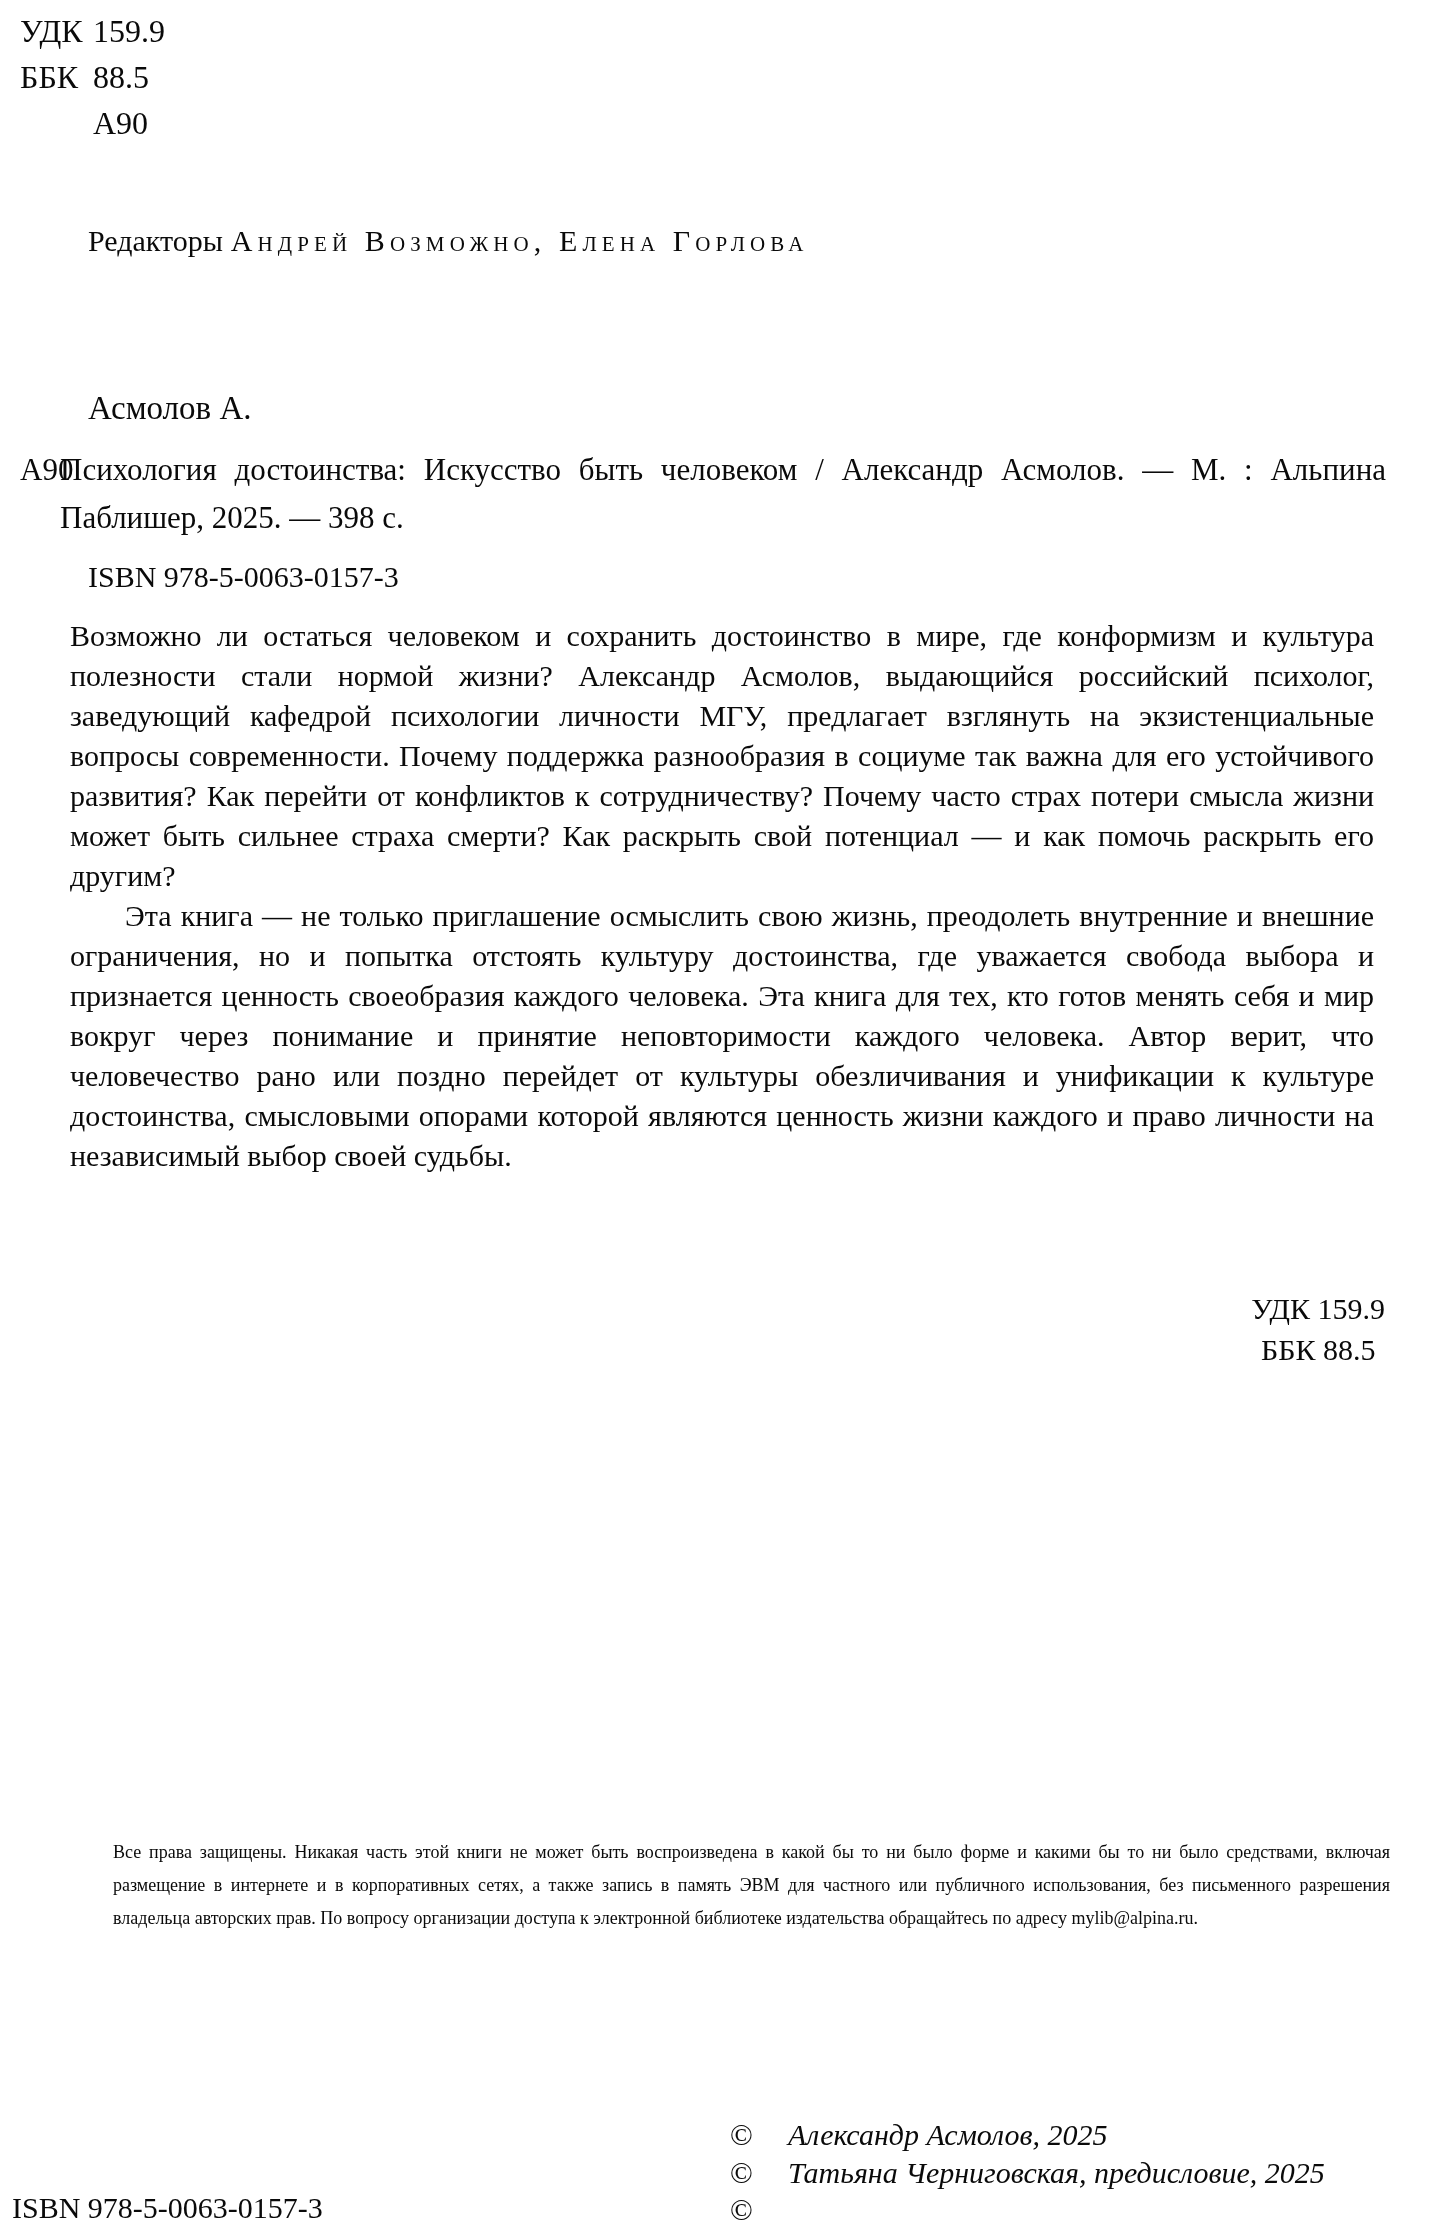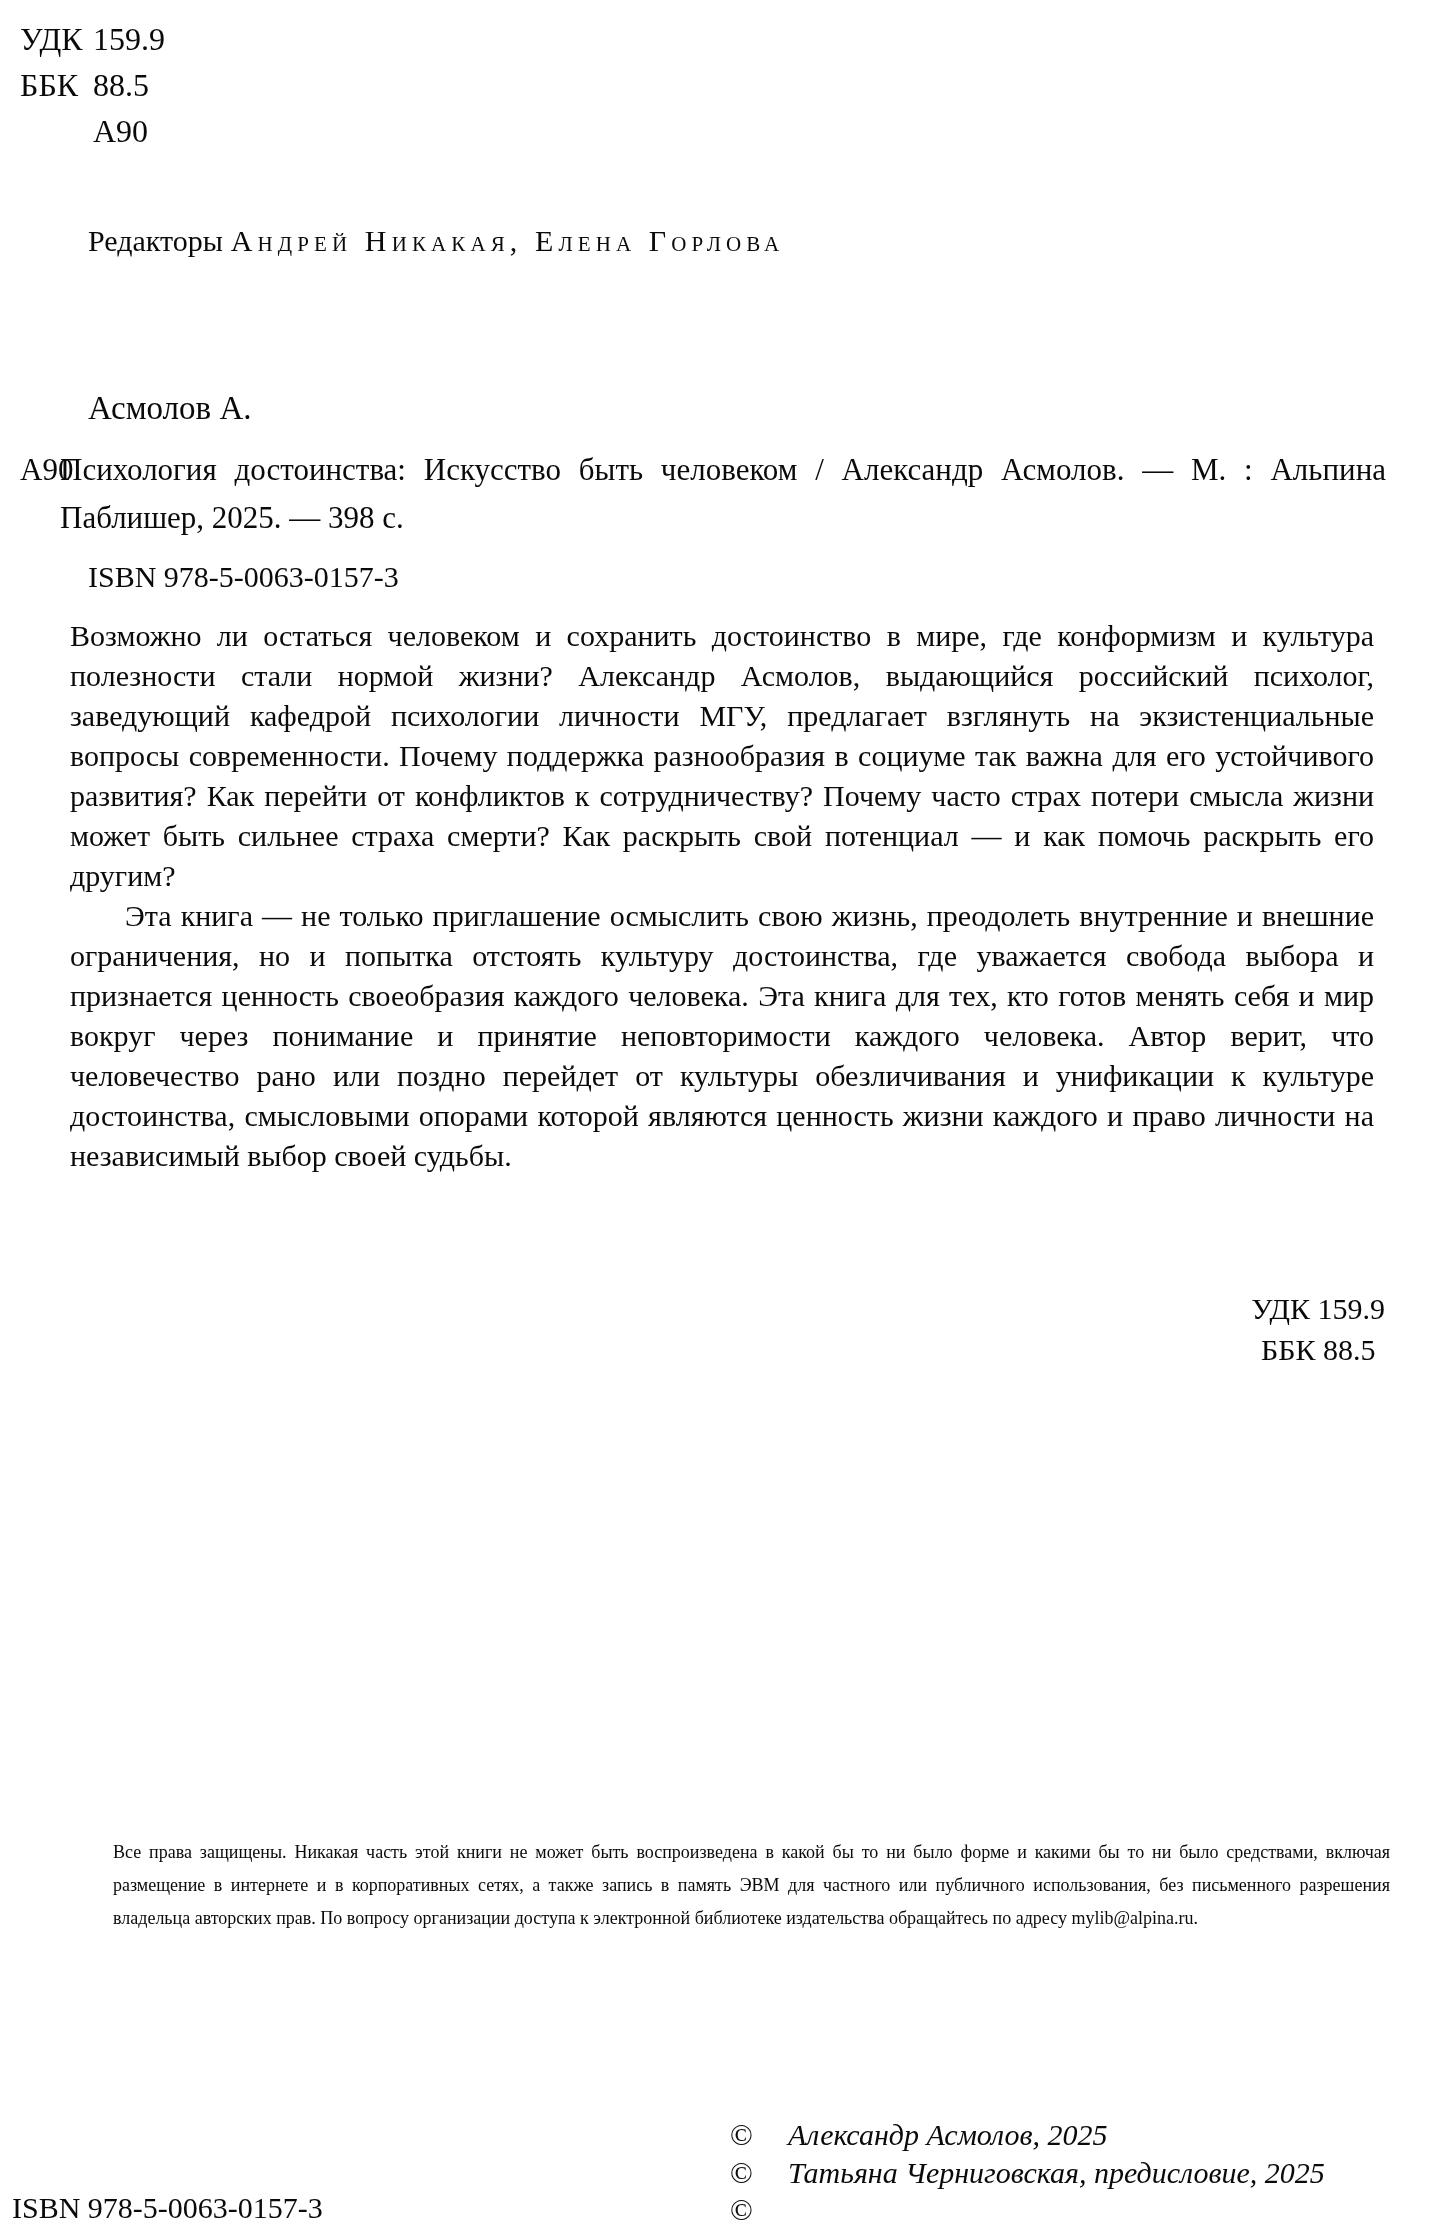--- a/index.html
+++ b/index.html
@@ -14,21 +14,21 @@
     width: 1431px;
     height: 2237px;
     background: #ffffff;
     overflow: hidden;
   }
 
   
   .class-top {
     position: absolute;
     left: 20px;
-    top: 16px;
+    top: 8px;
     font-size: 32px;
     line-height: 46px;
   }
   .class-top .row { display: flex; }
   .class-top .lbl { width: 73px; }
   .class-top .val { }
 
   
   .editors {
     position: absolute;
@@ -146,21 +146,21 @@
       <span class="lbl">ББК</span>
       <span class="val">88.5</span>
     </div>
     <div class="row">
       <span class="lbl"></span>
       <span class="val">А90</span>
     </div>
   </div>
 
   <div class="editors">
-    <span>Редакторы</span><span class="names">Андрей Никакая, Елена Горлова</span>
+    <span>Редакторы</span><span class="names">Андрей Возможно, Елена Горлова</span>
   </div>
 
   <div class="author-heading">Асмолов А.</div>
 
   <div class="catalog">
     <span class="sign">А90</span>
     <div class="entry">Психология достоинства: Искусство быть человеком / Александр Асмолов. — М. : Альпина Паблишер, 2025. — 398 с.</div>
   </div>
 
   <div class="isbn-top">ISBN 978-5-0063-0157-3</div>

